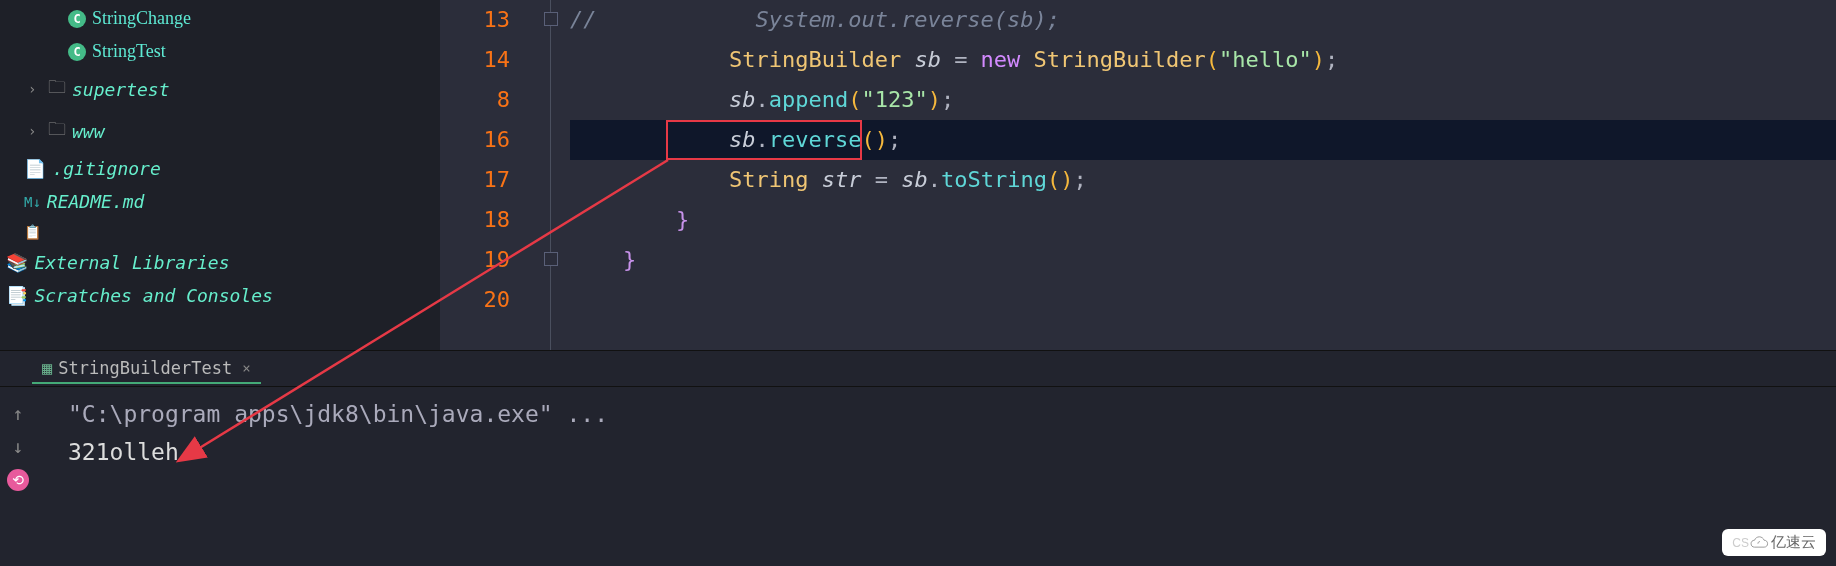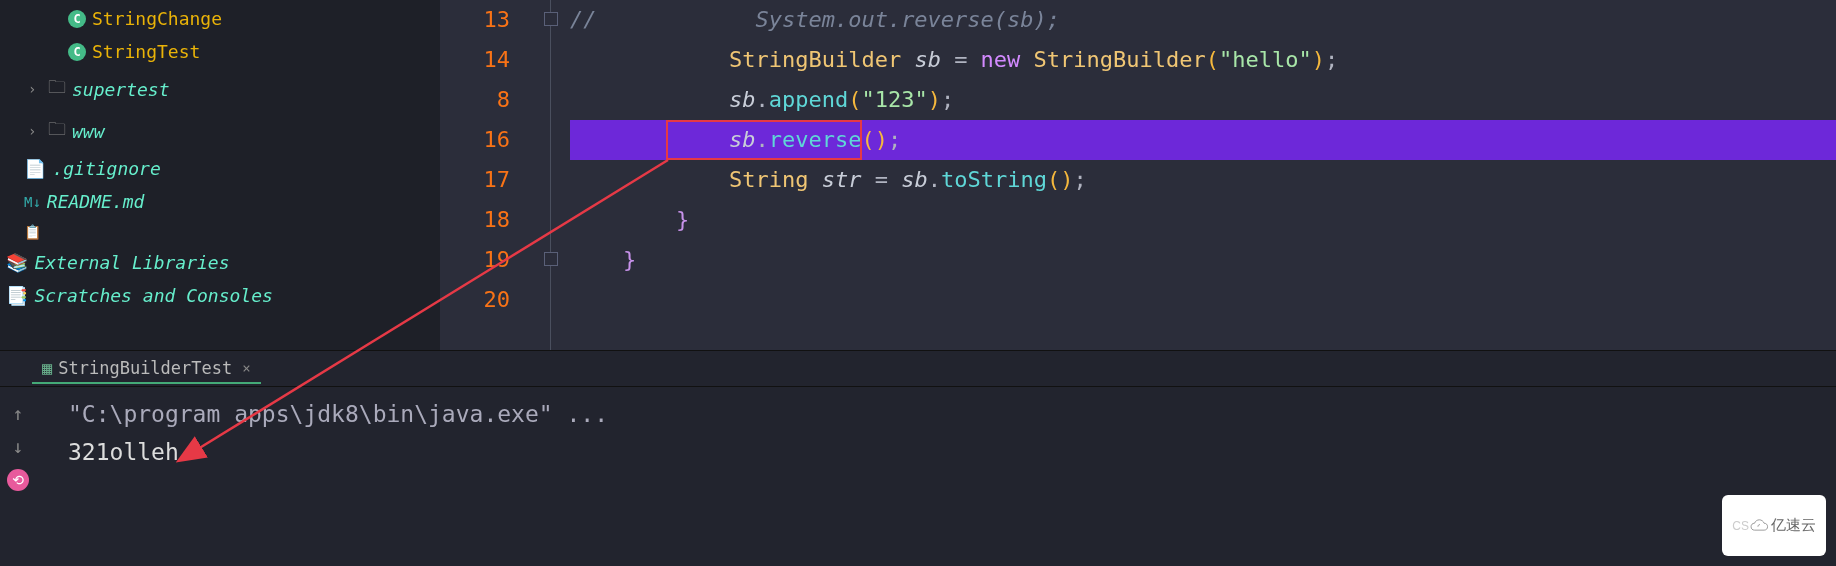--- a/index.html
+++ b/index.html
@@ -11,52 +11,52 @@
   .tree-item.folder { padding-left: 28px; }
   .tree-item.root-file { padding-left: 24px; }
   .arrow { color: #888; font-size: 14px; width: 14px; display: inline-block; }
   .icon-c { width: 18px; height: 18px; border-radius: 50%; background: #4b8; display: inline-flex; align-items: center; justify-content: center; color: #fff; font-size: 12px; font-weight: bold; }
   .icon-folder { color: #888; }
   .icon-git { color: #888; }
   .icon-md { color: #3aa; font-size: 14px; }
   .icon-iml { color: #c63; font-size: 14px; }
   .icon-lib { color: #3aa; }
   .icon-scratch { color: #3aa; }
-  .purple { color: #eab308; }
+  .purple { color: #5eead4; font-family: Liberation Serif, serif; }
   .cyan-text { color: #6ec; font-style: italic; }
   .orange-text { color: #e96; }
   .editor { flex: 1; background: #2b2d3a; display: flex; font-size: 22px; }
   .gutter { width: 100px; color: #f97316; text-align: right; padding-right: 30px; line-height: 40px; }
   .gutter div { height: 40px; }
   .fold-col { width: 30px; position: relative; }
   .fold-line { position: absolute; left: 10px; top: 0; bottom: 0; width: 1px; background: #4a4f5e; }
   .fold-marker { position: absolute; left: 4px; width: 14px; height: 14px; border: 1px solid #5a6078; background: #2b2d3a; }
   .code { flex: 1; line-height: 40px; position: relative; }
   .code-line { height: 40px; white-space: pre; }
-  .code-line.highlight { background: #6d28d9; }
+  .code-line.highlight { background: #0f172a; }
   .kw { color: #d38aff; }
   .type { color: #f0c674; }
   .method { color: #5fd7d7; }
   .str { color: #a8e6a8; }
   .comment { color: #7a8499; font-style: italic; }
   .field-italic { color: #d38aff; font-style: italic; }
   .paren { color: #f5b83d; }
   .brace { color: #c792ea; }
   .punc { color: #b0b3c0; }
   .var { color: #c8cdd8; font-style: italic; }
   .red-box { position: absolute; border: 2px solid #e63946; pointer-events: none; }
   .bottom-panel { background: #22242e; height: 216px; border-top: 1px solid #111; position: relative; }
   .run-tabs { height: 36px; display: flex; align-items: center; padding-left: 32px; border-bottom: 1px solid #111; }
   .run-tab { display: flex; align-items: center; gap: 6px; padding: 4px 10px; border-bottom: 2px solid #4a7; color: #bbb; font-size: 17px; }
   .run-tab .close { color: #888; font-size: 14px; margin-left: 4px; }
   .run-body { display: flex; padding: 8px 0 0 8px; gap: 10px; }
   .run-controls { display: flex; flex-direction: column; gap: 12px; padding-top: 8px; color: #888; font-size: 18px; width: 20px; align-items: center; }
   .run-output { color: #aab; font-size: 23px; line-height: 38px; font-family: 'Consolas', monospace; padding-left: 30px; }
   .run-output .out-line { white-space: pre; }
-  .watermark { position: absolute; right: 10px; bottom: 10px; background: #fff; border-radius: 6px; padding: 21px 10px; display: flex; align-items: center; color: #666; font-size: 15px; font-family: sans-serif; }
+  .watermark { position: absolute; right: 10px; bottom: 10px; background: #fff; border-radius: 6px; padding: 4px 10px; display: flex; align-items: center; color: #666; font-size: 15px; font-family: sans-serif; }
   .watermark svg { width: 22px; height: 18px; }
   .arrow-svg { position: absolute; pointer-events: none; z-index: 10; }
   .pink-icon { width: 22px; height: 22px; border-radius: 50%; background: #e85a9c; display: inline-flex; align-items: center; justify-content: center; color: #fff; font-size: 14px; }
   .run-label-side { position: absolute; left: 2px; top: 358px; font-size: 14px; color: #aaa; }
 </style>
 </head>
 <body>
 
 <div class="main-area">
   <div class="sidebar">

